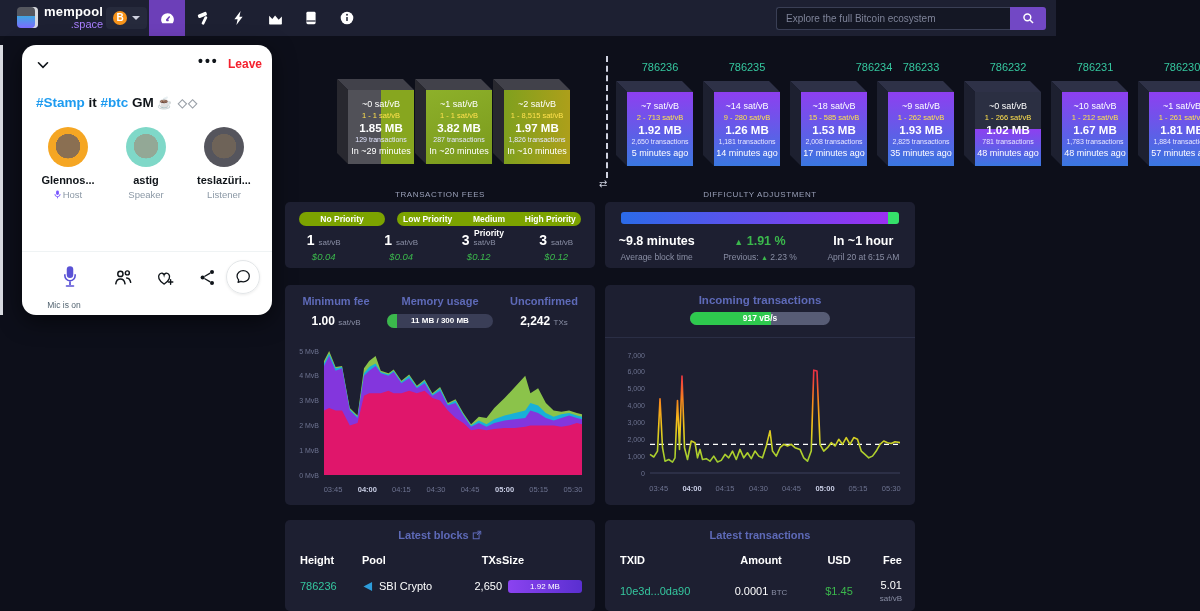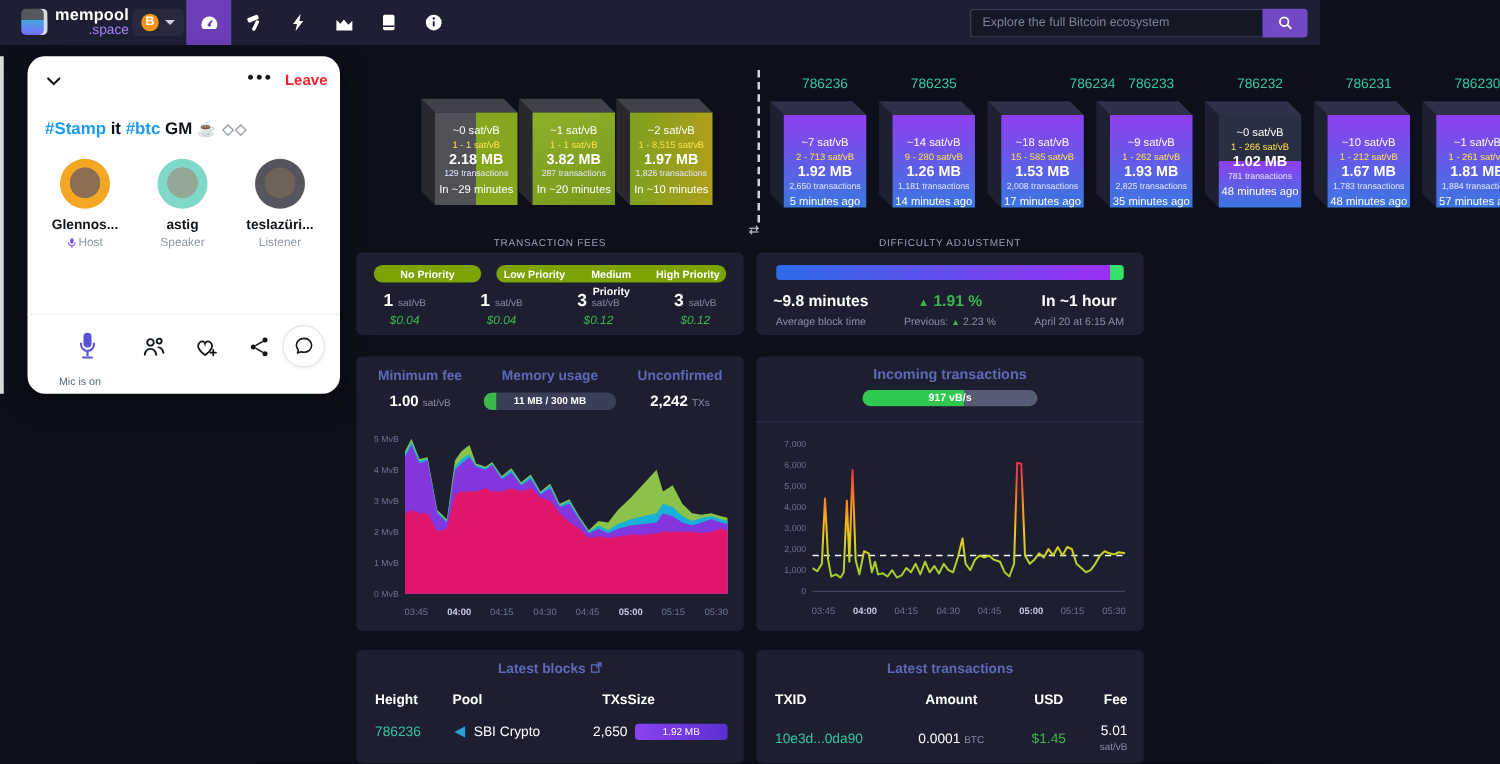--- a/index.html
+++ b/index.html
@@ -64,21 +64,21 @@
     justify-content:center; gap:2px; }
   .b3d-top { position:absolute; left:0; top:-11px; width:100%; height:11px;
     transform:skewX(45deg); transform-origin:bottom left; }
   .b3d-left { position:absolute; left:-11px; top:0; width:11px; height:100%;
     transform:skewY(45deg); transform-origin:top right; }
   .mblock .b3d-top { background:#41414a; } .mblock .b3d-left { background:#28282f; }
   .cblock .b3d-top { background:#2e3147; } .cblock .b3d-left { background:#1d2030; }
   .mb-split .bface  { background:linear-gradient(90deg,#515158 0 50%, #87a61f 50% 100%); }
   .mb-green .bface  { background:linear-gradient(160deg,#8db02a,#7a991c); }
   .mb-yellow .bface { background:linear-gradient(90deg,#7fa01e 0%, #ad9f1a 100%); }
-  .cb-full .bface   { background:linear-gradient(180deg,#8e3ff0 0%,#3a77e0 100%);justify-content:flex-end; }
+  .cb-full .bface   { background:linear-gradient(180deg,#8e3ff0 0%,#3a77e0 100%); }
   .cb-partial .bface{ background:linear-gradient(180deg,#2b2f42 0 50%, #8e3ff0 50%, #3a77e0 100%); }
   .b-median { color:#fff; font-size:9px; }
   .b-range  { color:#ffe14d; font-size:7.5px; }
   .b-size   { color:#fff; font-size:11.5px; font-weight:bold; }
   .b-txs    { color:#e3e6ff; font-size:7px; }
   .b-eta    { color:#fff; font-size:9px; margin-top:1px; }
   .chain-height { position:absolute; width:66px; top:61px; text-align:center; color:#35c79f;
     font-size:11px; cursor:pointer; }
   .divider { position:absolute; left:606px; top:56px; height:122px; border-left:2px dashed #cfd2e0; }
   .divider-arrow { position:absolute; left:599px; top:178px; color:#cfd2e0; font-size:10px; }
@@ -302,21 +302,21 @@
     </div>
   </div>
 
   <div id="mempool-blocks">
       <div class="block mblock mb-split" style="left: 348px; top: 90px;">
         <div class="b3d-top"></div>
         <div class="b3d-left"></div>
         <div class="bface">
           <div class="b-median">~0 sat/vB</div>
           <div class="b-range">1 - 1 sat/vB</div>
-          <div class="b-size">2.18 MB</div>
+          <div class="b-size">1.85 MB</div>
           <div class="b-txs">129 transactions</div>
           <div class="b-eta">In ~29 minutes</div>
         </div>
       </div>
       <div class="block mblock mb-green" style="left: 426px; top: 90px;">
         <div class="b3d-top"></div>
         <div class="b3d-left"></div>
         <div class="bface">
           <div class="b-median">~1 sat/vB</div>
           <div class="b-range">1 - 1 sat/vB</div>

